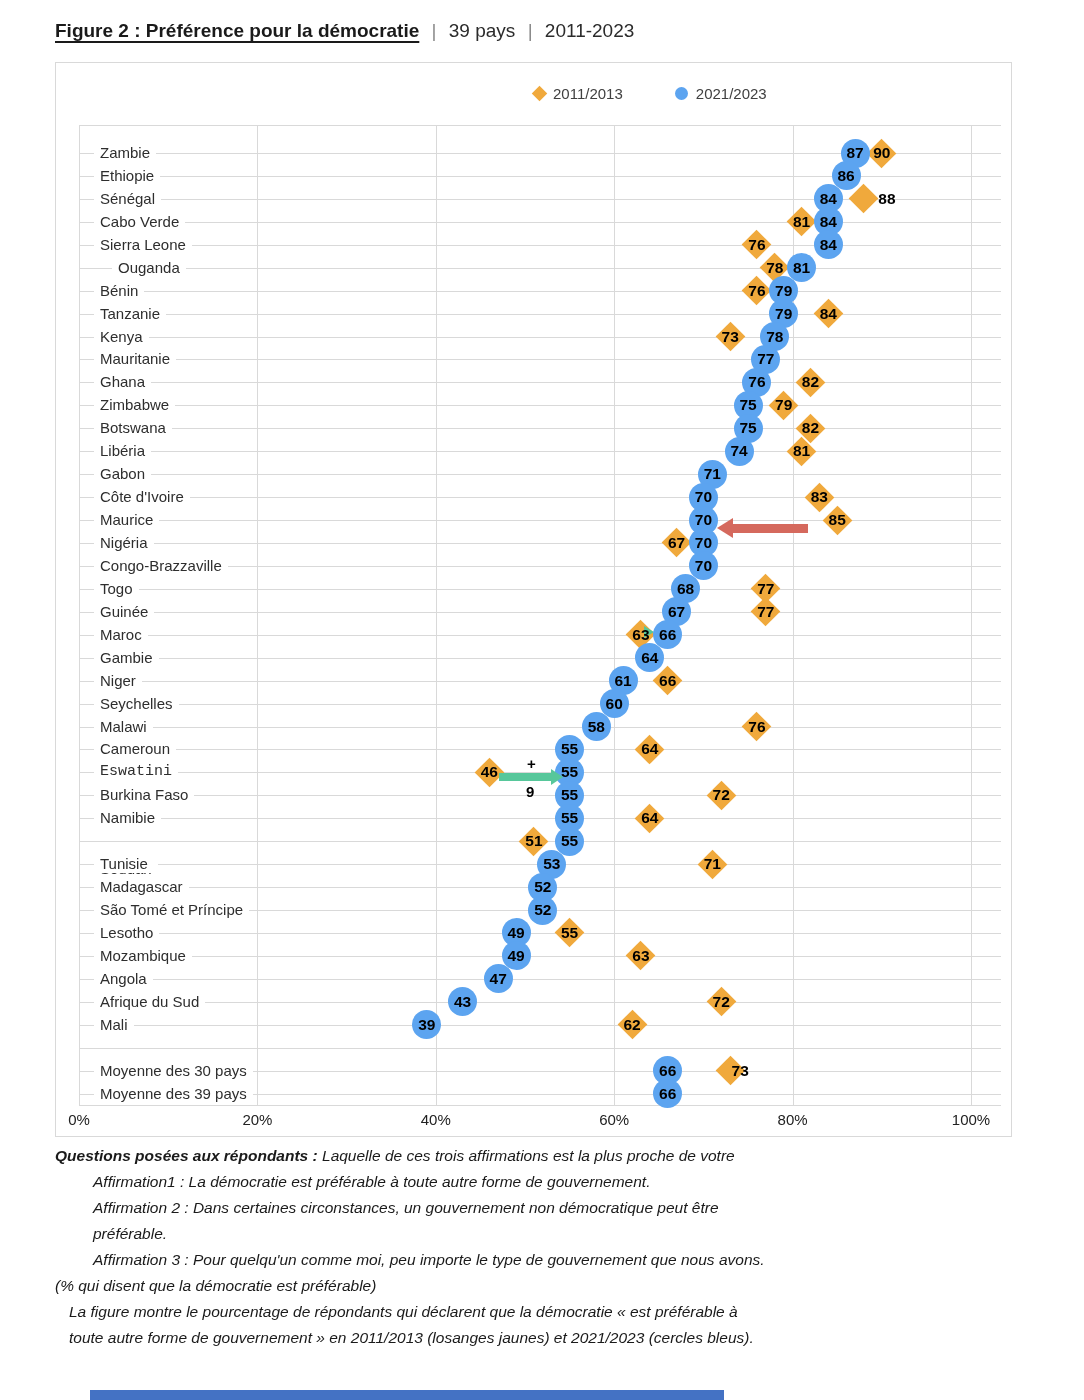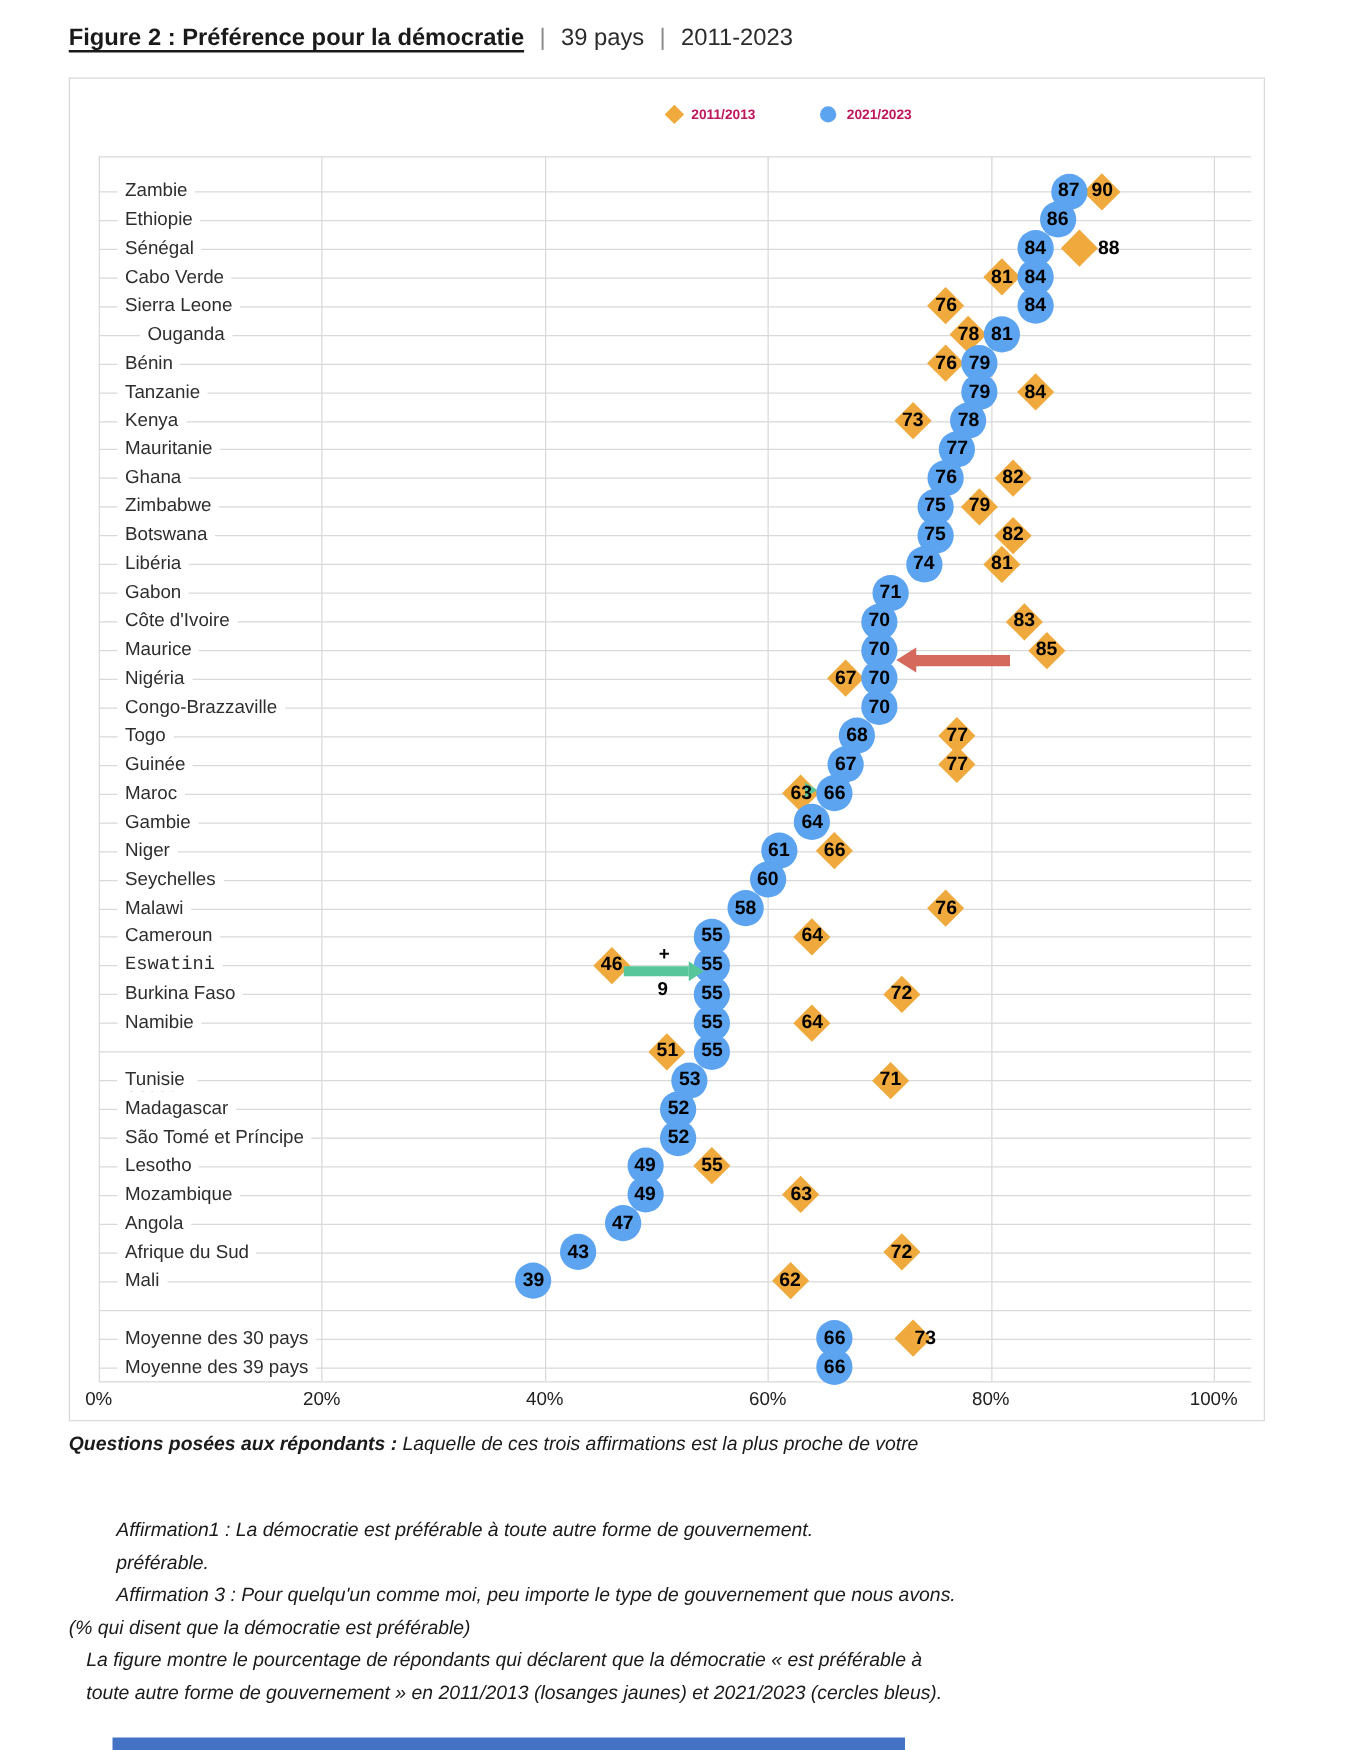--- a/index.html
+++ b/index.html
@@ -5,21 +5,21 @@
   html,body{margin:0;padding:0;background:#fff;}
   .page{position:relative;width:1084px;height:1400px;background:#fff;
         font-family:"Liberation Sans",sans-serif;color:#1a1a1a;overflow:hidden;}
   .fig-title{position:absolute;left:55px;top:20px;font-size:19px;white-space:nowrap;}
   .fig-title .t-bold{font-weight:700;text-decoration:underline;text-decoration-thickness:2px;text-underline-offset:4px;}
   .fig-title .t-sep{color:#8a8a8a;font-weight:300;padding:0 7px;}
   .fig-title .t-light{font-weight:400;color:#2b2b2b;}
   .chart-box{position:absolute;left:55px;top:62px;width:955px;height:1073px;
              border:1px solid #d9d9d9;background:#fff;}
   .legend{position:absolute;left:478px;top:22px;display:flex;gap:52px;z-index:70;}
-  .legend-item{display:flex;align-items:center;gap:8px;font-size:11px;font-weight:700;color:#be185d;}
+  .legend-item{display:flex;align-items:center;gap:8px;font-size:15px;font-weight:400;color:#404040;}
   .lg-diamond{width:11px;height:11px;transform:rotate(45deg);}
   .lg-circle{width:13px;height:13px;border-radius:50%;}
   .plot{position:absolute;left:0;top:0;width:955px;height:1073px;}
   .vgrid{position:absolute;width:1px;background:#d9d9d9;z-index:0;}
   .hline{position:absolute;height:1px;background:#d9d9d9;z-index:1;}
   .row-label{position:absolute;z-index:15;background:#fff;font-size:15px;color:#2e2e2e;
              padding:0 6px;line-height:18px;white-space:nowrap;transform:translateY(-9px);}
   .marker-diamond{position:absolute;width:21px;height:21px;transform:rotate(45deg);z-index:20;}
   .marker-circle{position:absolute;width:29px;height:29px;border-radius:50%;z-index:30;}
   .vlabel{position:absolute;width:34px;text-align:center;font-size:15.5px;font-weight:700;
@@ -308,21 +308,22 @@
         <div class="arrow-tail" style="left: 443px; top: 710.38px; width: 52px; height: 8px; background: rgb(87, 199, 155);"></div>
         <div class="arrow-head-right" style="left: 495px; top: 706.38px; border-left: 12px solid rgb(87, 199, 155);"></div>
         <div class="ann-text" style="left: 471px; top: 692.38px;">+</div>
         <div class="ann-text" style="left: 470px; top: 720.38px;">9</div>
         <div class="arrow-head-right" style="left: 588px; top: 562.74px; border-left: 10px solid rgb(87, 199, 155); border-top-width: 6px; border-bottom-width: 6px; z-index: 25;"></div>
       </div>
   </div>
 
   <div class="notes" id="notes">
       <div class="note-line" style="padding-left: 0px;"><span class="note-bold">Questions posées aux répondants :</span> Laquelle de ces trois affirmations est la plus proche de votre</div>
-      <div class="note-line" style="padding-left: 38px; margin-top: 43px;">Affirmation1 : La démocratie est préférable à toute autre forme de gouvernement.</div>
+      <div class="note-line" style="padding-left: 38px;">Affirmation1 : La démocratie est préférable à toute autre forme de gouvernement.</div>
+      <div class="note-line" style="padding-left: 38px;">Affirmation 2 : Dans certaines circonstances, un gouvernement non démocratique peut être</div>
       <div class="note-line" style="padding-left: 38px;">préférable.</div>
       <div class="note-line" style="padding-left: 38px;">Affirmation 3 : Pour quelqu'un comme moi, peu importe le type de gouvernement que nous avons.</div>
       <div class="note-line" style="padding-left: 0px;">(% qui disent que la démocratie est préférable)</div>
       <div class="note-line" style="padding-left: 14px;">La figure montre le pourcentage de répondants qui déclarent que la démocratie « est préférable à</div>
       <div class="note-line" style="padding-left: 14px;">toute autre forme de gouvernement » en 2011/2013 (losanges jaunes) et 2021/2023 (cercles bleus).</div>
     </div>
 
   <div class="bottom-bar" id="bottom-bar" style="background: rgb(68, 114, 196);"></div>
 
 </div>

